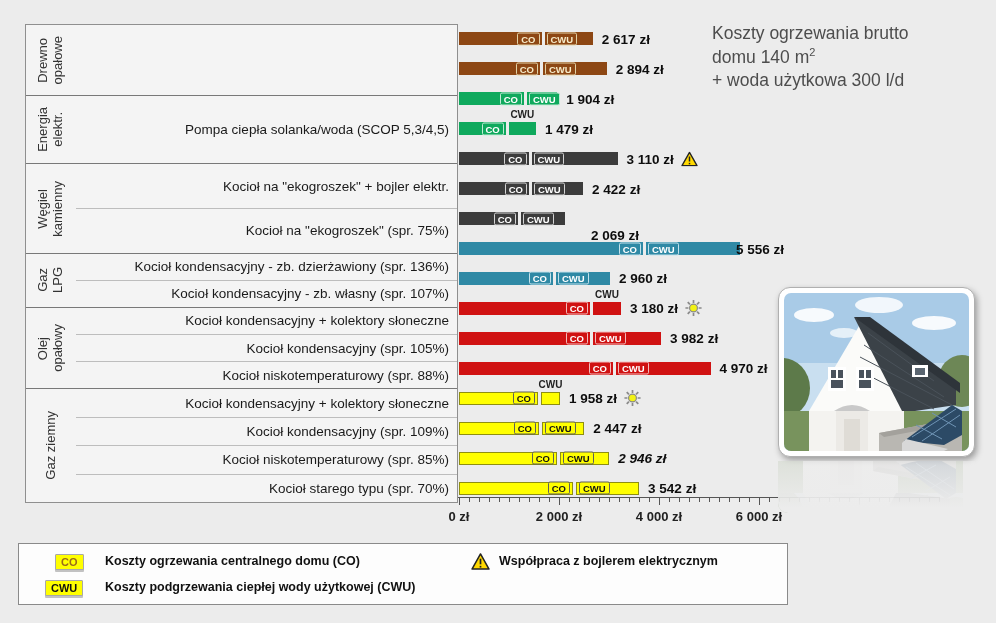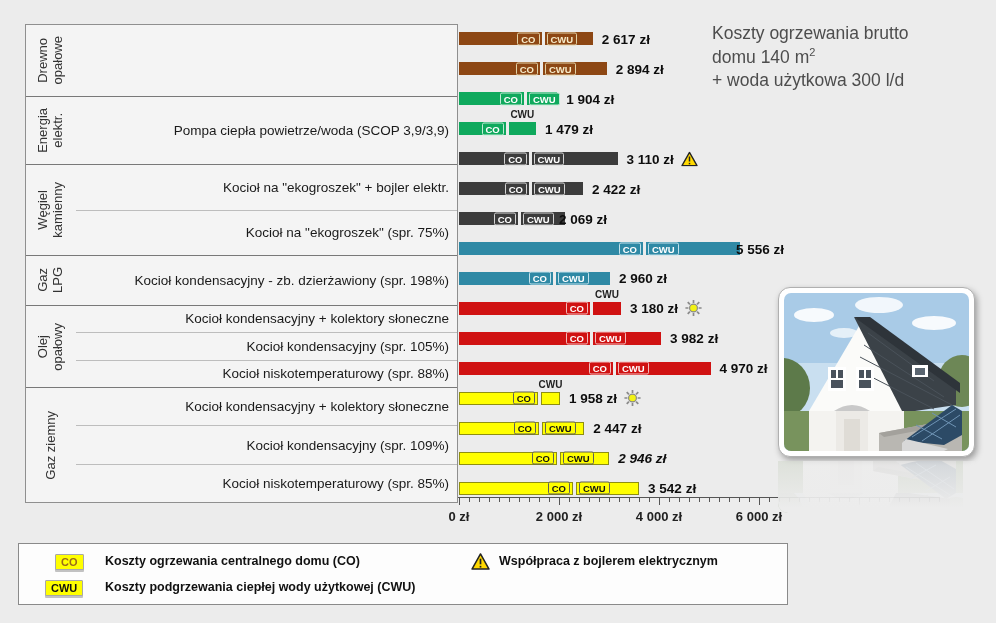--- a/index.html
+++ b/index.html
@@ -103,21 +103,21 @@
         <div class="gline">opałowe</div>
       </div>
     </div>
     <div class="group" style="flex-grow: 2;">
       <div class="gcol">
         <div class="gline">Energia</div>
         <div class="gline">elektr.</div>
       </div>
       <div class="rows">
         <div class="lrow2">
-          <span class="rlab">Pompa ciepła powietrze/woda (SCOP 3,9/3,9)</span>
+          <span class="rlab">Pompa ciepła solanka/woda (SCOP 5,3/4,5)</span>
         </div>
       </div>
     </div>
     <div class="group" style="flex-grow: 3;">
       <div class="gcol">
         <div class="gline">Węgiel</div>
         <div class="gline">kamienny</div>
       </div>
       <div class="rows">
         <div class="lrow2">
@@ -128,21 +128,24 @@
         </div>
       </div>
     </div>
     <div class="group" style="flex-grow: 2;">
       <div class="gcol">
         <div class="gline">Gaz</div>
         <div class="gline">LPG</div>
       </div>
       <div class="rows">
         <div class="lrow2">
-          <span class="rlab">Kocioł kondensacyjny - zb. dzierżawiony (spr. 198%)</span>
+          <span class="rlab">Kocioł kondensacyjny - zb. dzierżawiony (spr. 136%)</span>
+        </div>
+        <div class="lrow2">
+          <span class="rlab">Kocioł kondensacyjny - zb. własny (spr. 107%)</span>
         </div>
       </div>
     </div>
     <div class="group" style="flex-grow: 3;">
       <div class="gcol">
         <div class="gline">Olej</div>
         <div class="gline">opałowy</div>
       </div>
       <div class="rows">
         <div class="lrow2">
@@ -162,20 +165,23 @@
       </div>
       <div class="rows">
         <div class="lrow2">
           <span class="rlab">Kocioł kondensacyjny + kolektory słoneczne</span>
         </div>
         <div class="lrow2">
           <span class="rlab">Kocioł kondensacyjny (spr. 109%)</span>
         </div>
         <div class="lrow2">
           <span class="rlab">Kocioł niskotemperaturowy (spr. 85%)</span>
+        </div>
+        <div class="lrow2">
+          <span class="rlab">Kocioł starego typu (spr. 70%)</span>
         </div>
       </div>
     </div>
   </div>
 
 <div id="bars-layer">
     <div class="bar" style="left: 459px; top: 32.4688px;">
       <div class="seg" style="left: 0px; width: 82.5px; background: rgb(141, 71, 20);">
         <span class="chip chip-co" style="color: rgb(247, 236, 202); border-color: rgb(227, 211, 168); background: rgb(141, 71, 20);">CO</span>
       </div>
@@ -247,21 +253,21 @@
         <span>2 422 zł</span>
       </div>
     </div>
     <div class="bar" style="left: 459px; top: 212.094px;">
       <div class="seg" style="left: 0px; width: 59px; background: rgb(60, 60, 60);">
         <span class="chip chip-co" style="color: rgb(255, 255, 255); border-color: rgb(213, 213, 213); background: rgb(60, 60, 60);">CO</span>
       </div>
       <div class="seg" style="left: 62px; width: 44.45px; background: rgb(60, 60, 60);">
         <span class="chip chip-cwu" style="color: rgb(255, 255, 255); border-color: rgb(213, 213, 213); background: rgb(60, 60, 60);">CWU</span>
       </div>
-      <div class="val" style="left: 100px;">
+      <div class="val" style="left: 132px; margin-top: 16px;">
         <span>2 069 zł</span>
       </div>
     </div>
     <div class="bar" style="left: 459px; top: 242.031px;">
       <div class="seg" style="left: 0px; width: 184px; background: rgb(47, 137, 165);">
         <span class="chip chip-co" style="color: rgb(255, 255, 255); border-color: rgb(196, 226, 236); background: rgb(47, 137, 165);">CO</span>
       </div>
       <div class="seg" style="left: 187px; width: 93.8px; background: rgb(47, 137, 165);">
         <span class="chip chip-cwu" style="color: rgb(255, 255, 255); border-color: rgb(196, 226, 236); background: rgb(47, 137, 165);">CWU</span>
       </div>

